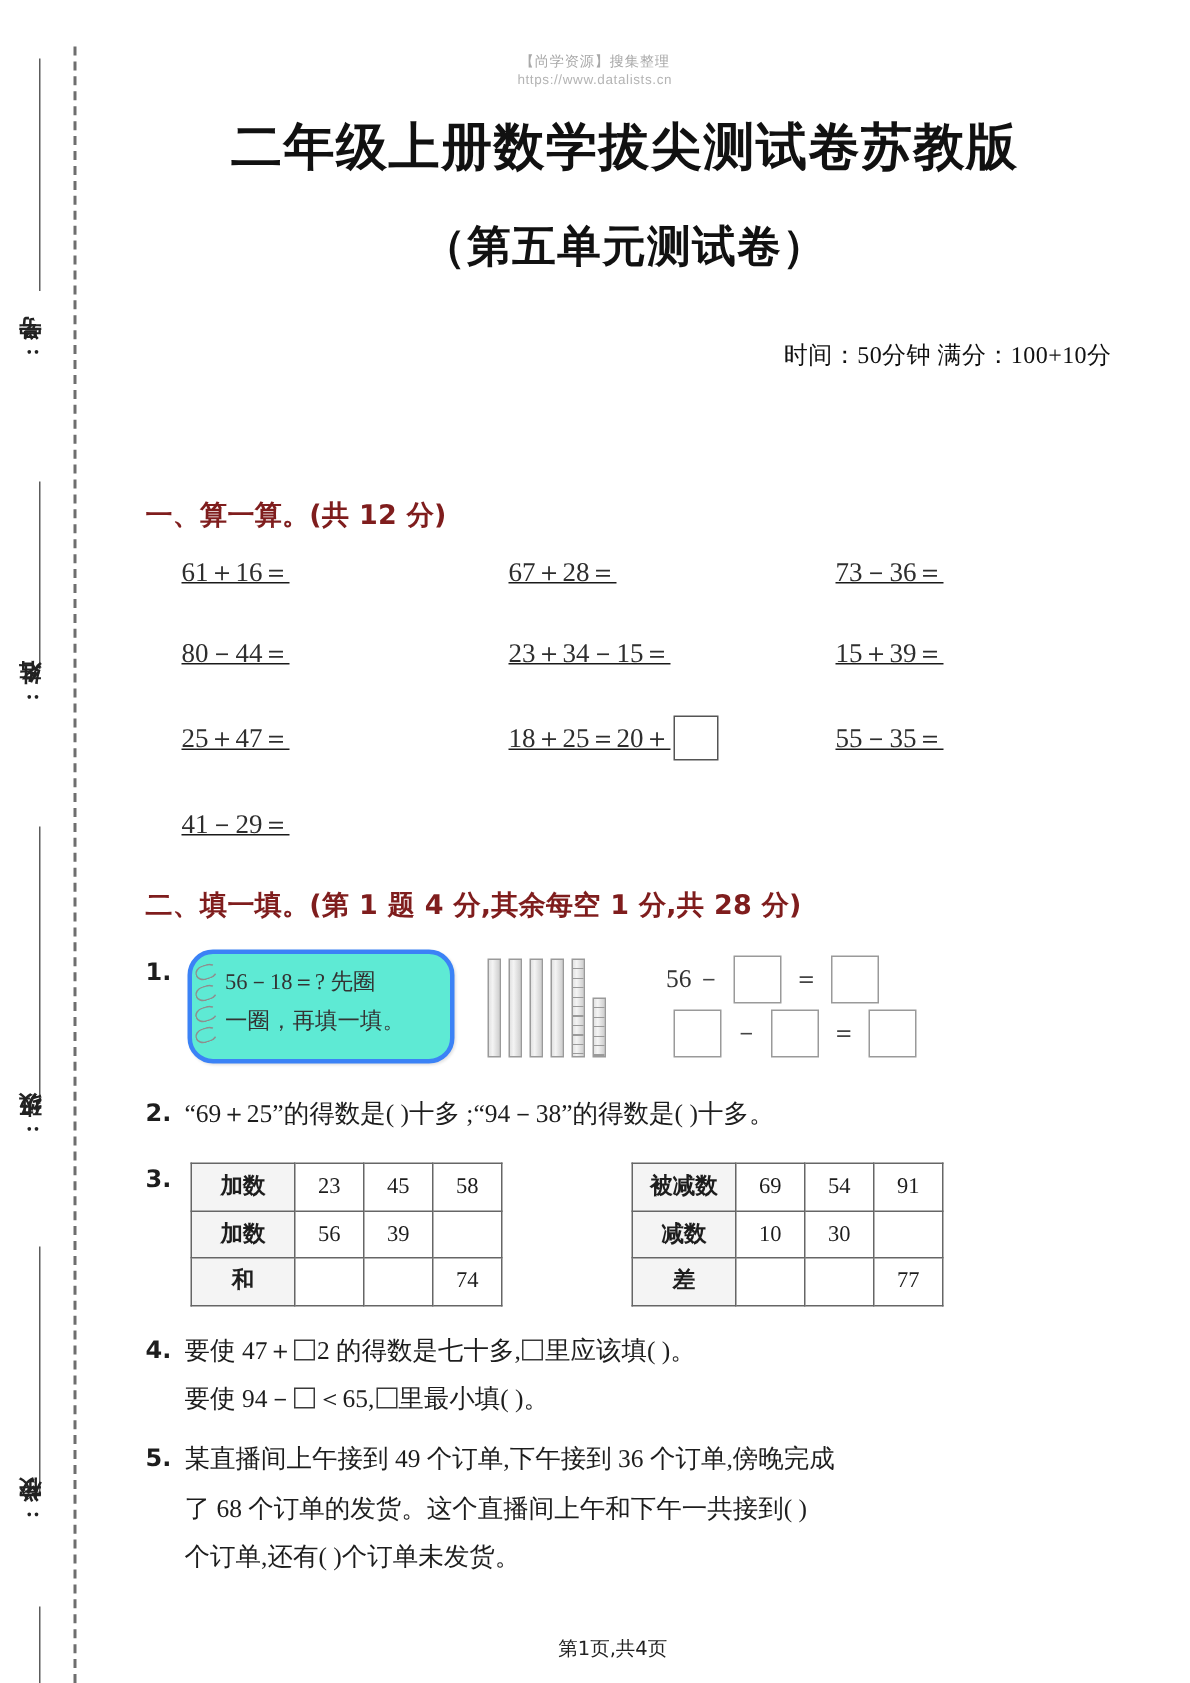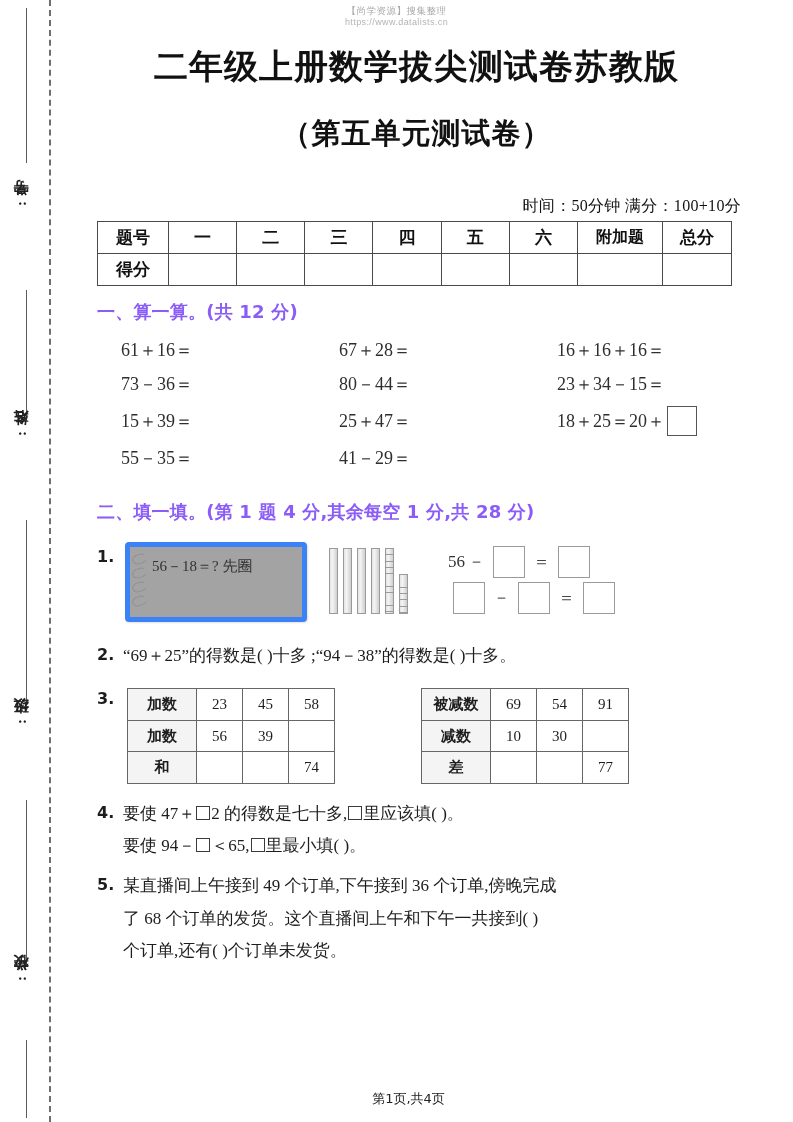--- a/index.html
+++ b/index.html
@@ -4,21 +4,21 @@
 <style>
   html,body{margin:0;padding:0;}
   body{
     width:793px;height:1122px;
     background:#ffffff;
     font-family:"Liberation Serif","DejaVu Serif",serif;
     color:#1a1a1a;
     position:relative;
     overflow:hidden;
   }
-  .page{position:absolute;inset:0;}
+  .page{position:absolute;inset:0;margin-top:31px;}
 
   
   .watermark{
     position:absolute;top:6px;left:0;right:0;
     text-align:center;
     font-family:"Liberation Sans","DejaVu Sans",sans-serif;
     color:#a9a9a9;
     line-height:1.15;
     pointer-events:none;
   }
@@ -101,30 +101,31 @@
   .score-table td.extra{width:82px;font-size:16px;}
   .score-table td.total{width:66px;}
 
   
   .content{position:absolute;left:97px;top:300px;width:640px;}
 
   .sec-head{
     font-family:"DejaVu Sans","Liberation Sans",sans-serif;
     font-weight:700;
     font-size:18px;
-    color:#8b5cf6;
+    color:#7f1d1d;
     letter-spacing:.2px;
   }
 
   .calc-grid{
     margin-top:14px;
     display:grid;
     grid-template-columns:218px 218px 1fr;
-    row-gap:10px;
+    row-gap:30px;
     padding-left:24px;
+    text-decoration:underline;
   }
   .calc-item{
     font-size:18px;
     color:#2e2e2e;
     font-family:"Liberation Serif","DejaVu Serif",serif;
     white-space:nowrap;
     display:flex;align-items:center;
   }
   .ibox{
     display:inline-block;
@@ -144,23 +145,23 @@
     font-family:"DejaVu Sans","Liberation Sans",sans-serif;
     font-size:16px;
   }
   .qbody{flex:1;}
 
   
   .q1row{display:flex;align-items:flex-start;gap:0;}
   .note{
     position:relative;
     width:172px;height:70px;
-    border:5px solid #3b82f6;
-    border-radius:4px;
-    background:#a3a3a3;
+    border:3px solid #3b82f6;
+    border-radius:17px;
+    background:#5eead4;
     box-shadow:1px 1px 2px rgba(0,0,0,.12);
     margin-left:2px;
   }
   .note-text{
     position:absolute;left:22px;top:7px;right:6px;
     font-size:15px;line-height:1.7;
     color:#333;
     font-family:"Liberation Serif","DejaVu Serif",serif;
   }
   .rings{position:absolute;left:2px;top:6px;width:16px;height:58px;}
@@ -247,55 +248,28 @@
 
   <div class="sidelabel s1">学号:</div>
   <div class="sidelabel s2">姓名:</div>
   <div class="sidelabel s3">班级:</div>
   <div class="sidelabel s4">学校:</div>
 
   <div class="title-main">二年级上册数学拔尖测试卷苏教版</div>
   <div class="title-sub">（第五单元测试卷）</div>
   <div class="meta-line">时间：50分钟 满分：100+10分</div>
 
-  <table class="score-table">
-    <tbody>
-        <tr>
-      <td class="head">题号</td>
-      <td>一</td>
-      <td>二</td>
-      <td>三</td>
-      <td>四</td>
-      <td>五</td>
-      <td>六</td>
-      <td class="extra">附加题</td>
-      <td class="total">总分</td>
-    </tr>
-    <tr>
-      <td class="head">得分</td>
-      <td></td>
-      <td></td>
-      <td></td>
-      <td></td>
-      <td></td>
-      <td></td>
-      <td class="extra"></td>
-      <td class="total"></td>
-    </tr>
-  </tbody>
-    </table>
 
   <div class="content">
 
     <div class="sec-head">一、算一算。(共 12 分)</div>
 
     <div class="calc-grid">
       <div class="calc-item">61＋16＝</div>
       <div class="calc-item">67＋28＝</div>
-      <div class="calc-item">16＋16＋16＝</div>
 
       <div class="calc-item">73－36＝</div>
       <div class="calc-item">80－44＝</div>
       <div class="calc-item">23＋34－15＝</div>
 
       <div class="calc-item">15＋39＝</div>
       <div class="calc-item">25＋47＝</div>
       <div class="calc-item">
         <span>18＋25＝20＋</span>
         <span class="ibox"></span>
@@ -314,20 +288,21 @@
 
           <div class="note">
             <div class="rings">
               <div class="ring" style="top:1px"></div>
               <div class="ring" style="top:15px"></div>
               <div class="ring" style="top:29px"></div>
               <div class="ring" style="top:43px"></div>
             </div>
             <div class="note-text">
               <div>56－18＝? 先圈</div>
+              <div>一圈，再填一填。</div>
             </div>
           </div>
 
           <div class="bars">
             <div class="bar tall"></div>
             <div class="bar tall"></div>
             <div class="bar tall"></div>
             <div class="bar tall"></div>
             <div class="bar tall seg"></div>
             <div class="bar short seg"></div>

